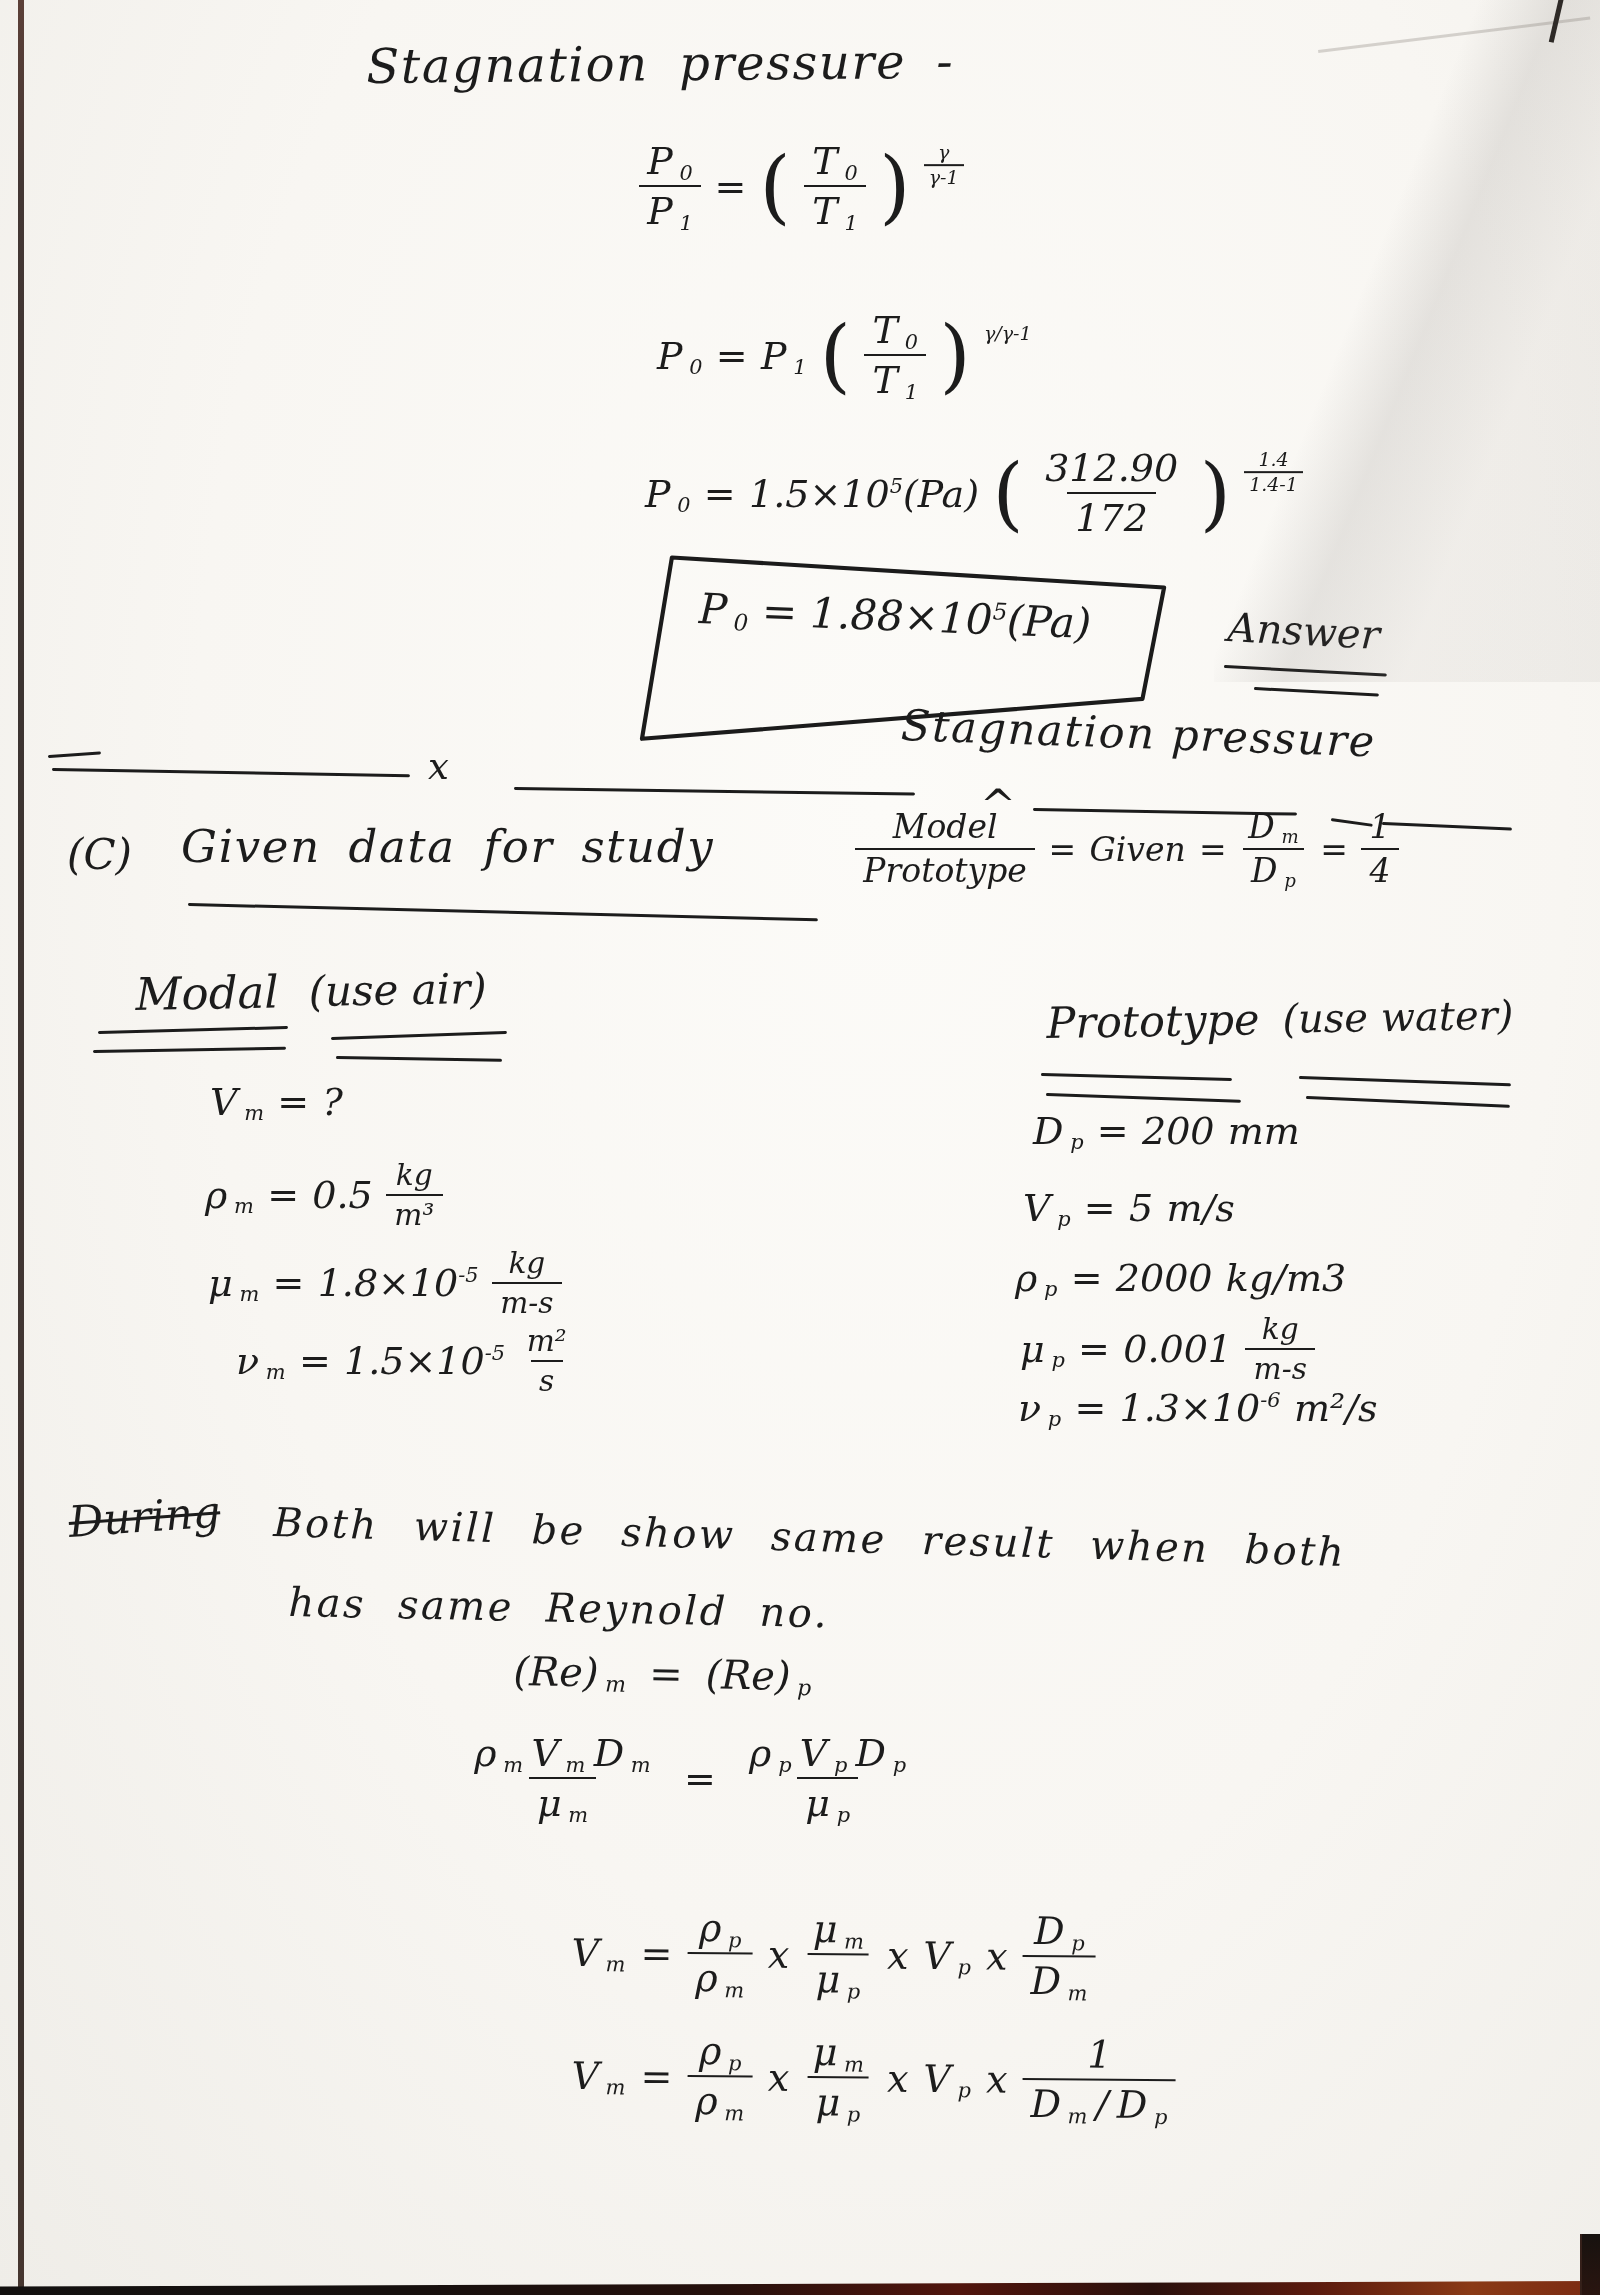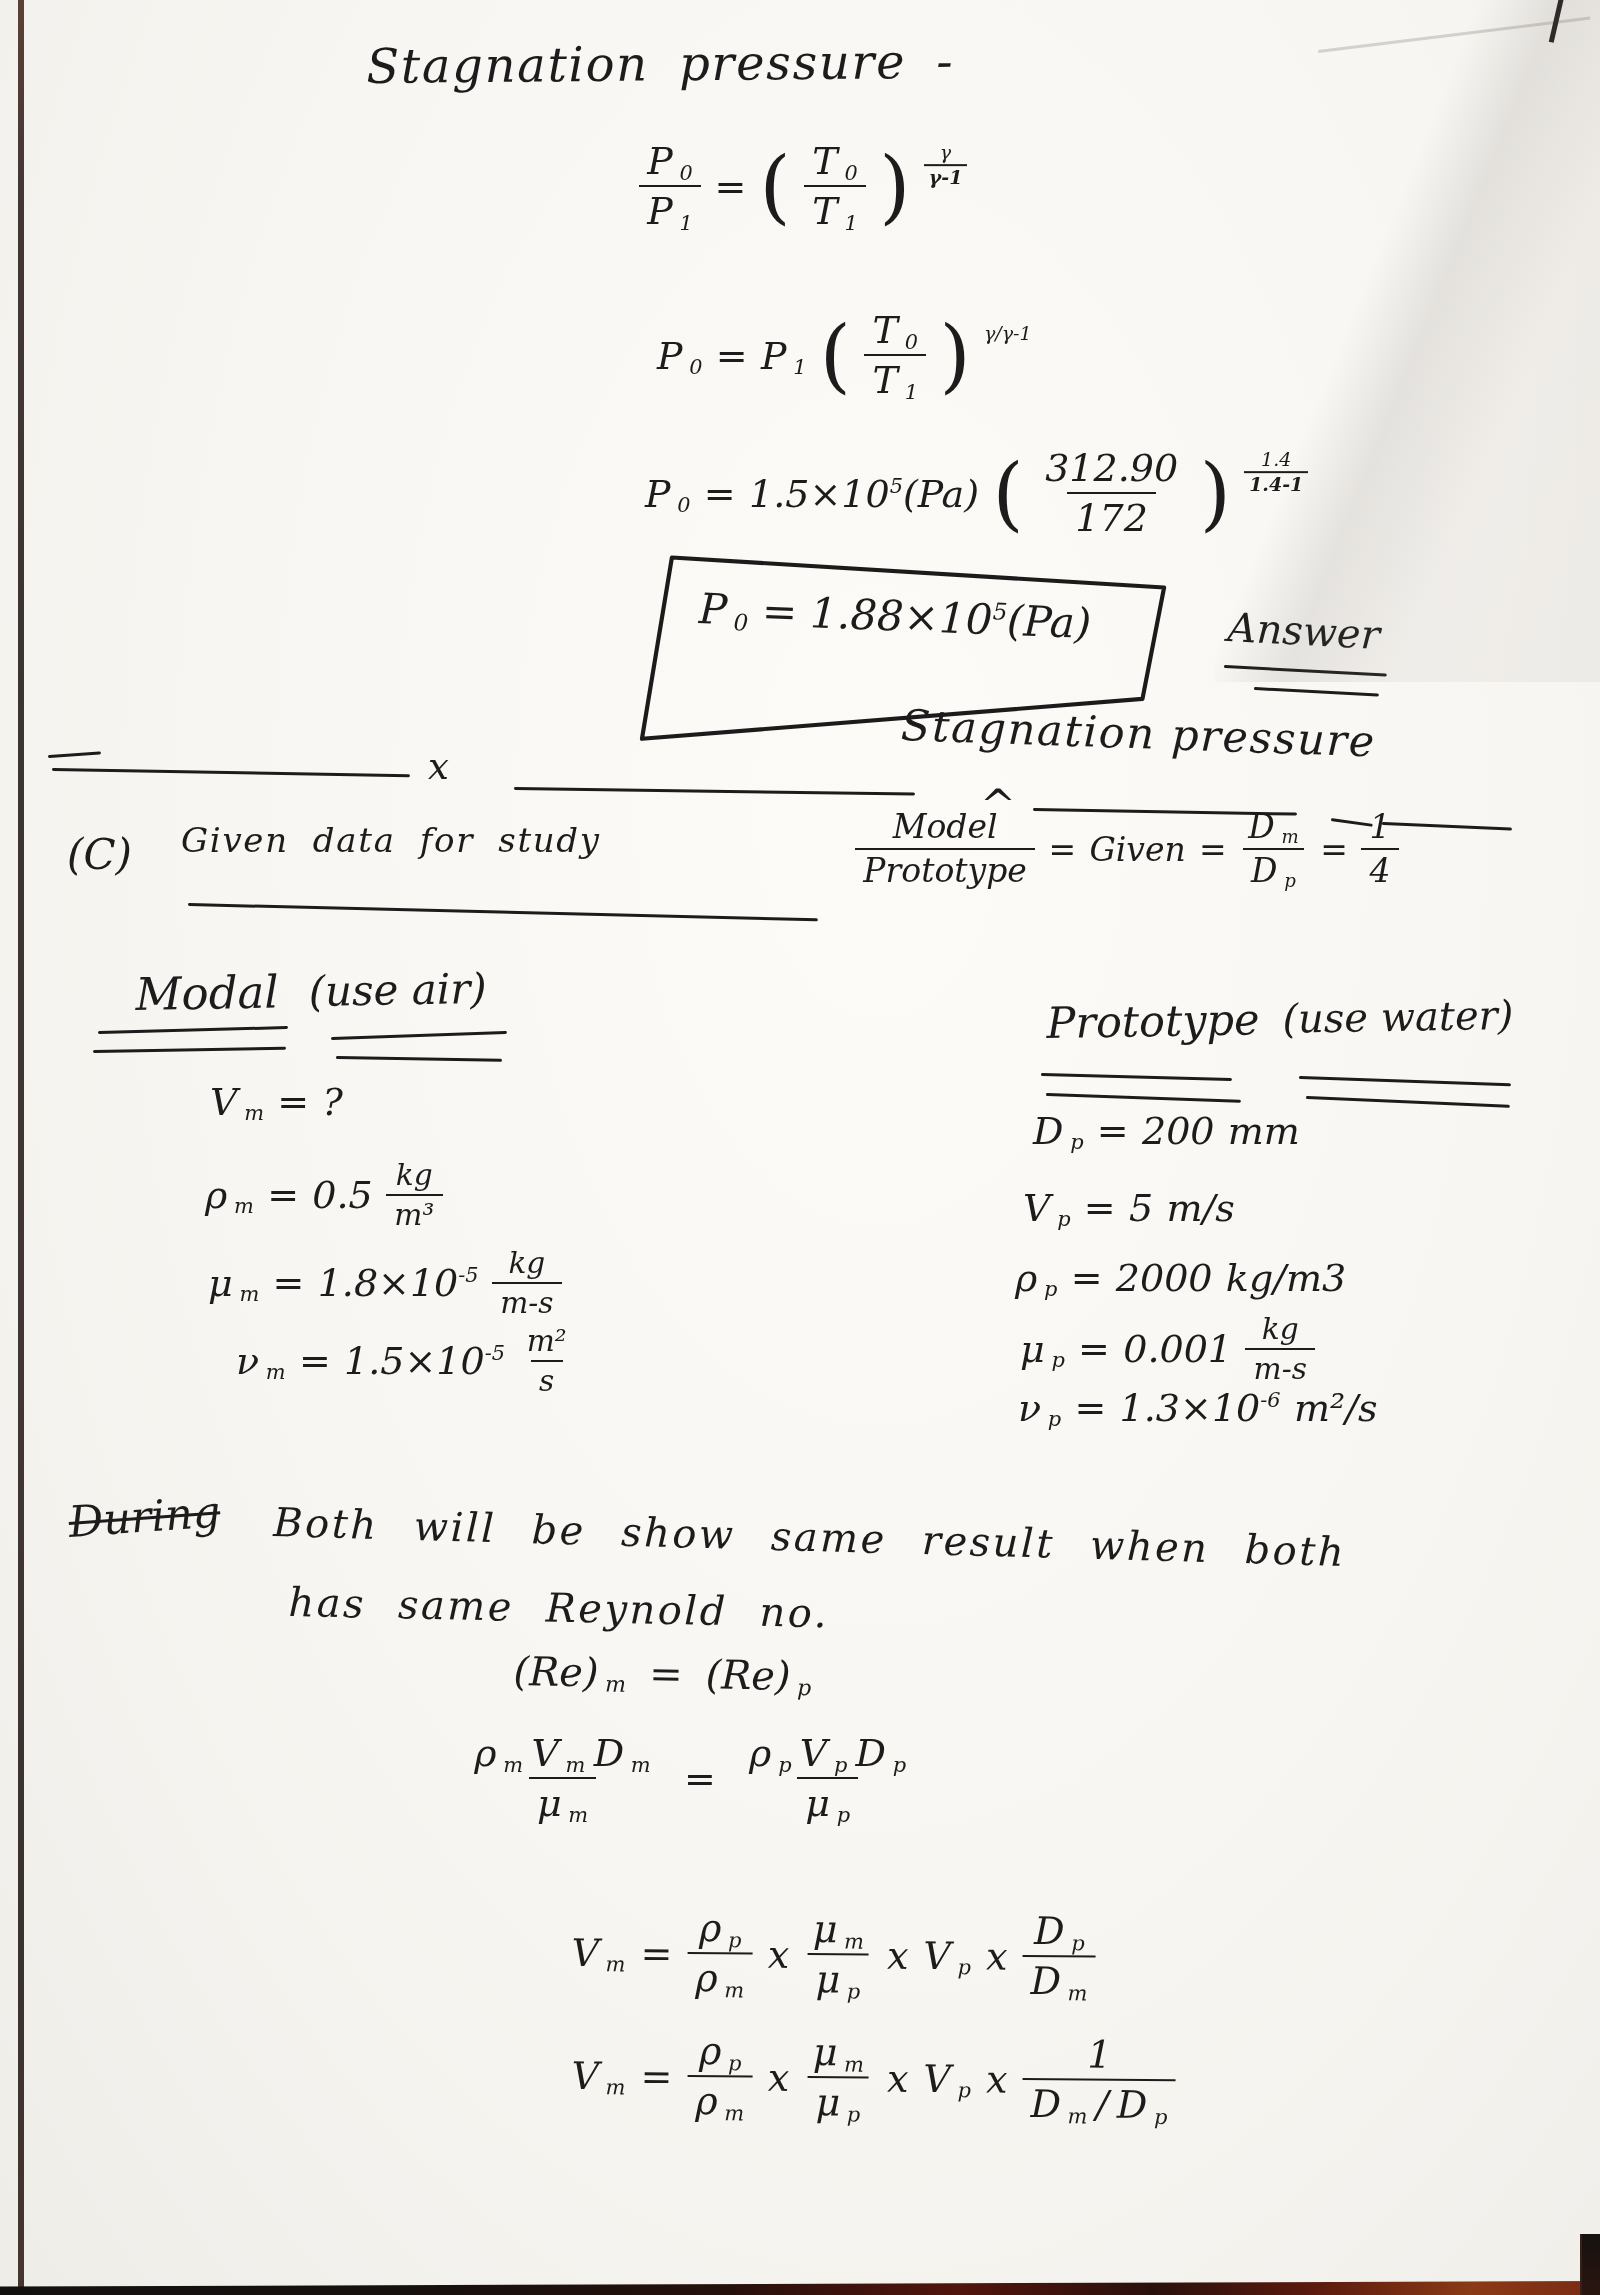--- a/index.html
+++ b/index.html
@@ -11,21 +11,21 @@
   .hw { font-family:"DejaVu Serif", serif; font-style:italic; color:#1c1c1c;
         white-space:nowrap; transform-origin:left top; }
   .eq { display:flex; align-items:center; gap:13.3px; }
   .frac { display:inline-flex; flex-direction:column; align-items:center; line-height:1.15; }
   .frac .num { padding:0 8.3px 1.7px; display:inline-flex; gap:8.3px; align-items:flex-end; }
   .frac .den { border-top:2.5px solid #1c1c1c; padding:2.5px 8.3px 0; display:inline-flex; gap:8.3px; }
   .uf { font-size:0.78em; }
   .efrac { display:inline-flex; flex-direction:column; align-items:center; font-size:0.5em;
            line-height:1.1; transform:translateY(-1.15em); }
   .efrac .enum { padding:0 5px 0.8px; }
-  .efrac .eden { border-top:2.5px solid #1c1c1c; padding:0.8px 5px 0;font-weight:bold; }
+  .efrac .eden { border-top:2.5px solid #1c1c1c; padding:0.8px 5px 0; }
   .eline { font-size:0.5em; transform:translateY(-1.2em); display:inline-block; }
   sub { font-size:0.55em; font-style:italic; line-height:1; }
   sup.pw { font-size:0.55em; }
   .paren { font-size:2.1em; font-style:normal; font-weight:200; line-height:1; }
   .stroke { position:absolute; background:#1c1c1c; height:3.3px; border-radius:1.7px; transform-origin:left center; }
   .struck { text-decoration:line-through; text-decoration-thickness:3.3px; }
   .nogap { display:inline-flex; align-items:flex-end; gap:6.7px; }
 </style>
 </head>
 <body>
@@ -143,21 +143,21 @@
 <div class="stroke" style="left:48px;top:755px;width:53px;transform:rotate(-4deg)"></div>
 <div class="stroke" style="left:52px;top:768px;width:358px;transform:rotate(1deg)"></div>
 <div class="hw abs" style="left:428px;top:745px;font-size:37px">x</div>
 <div class="stroke" style="left:514px;top:787px;width:401px;transform:rotate(0.8deg)"></div>
 <div class="hw abs" style="left:980px;top:780px;font-size:43px">^</div>
 <div class="stroke" style="left:1033px;top:808px;width:264px;transform:rotate(1deg)"></div>
 <div class="stroke" style="left:1331px;top:818px;width:42px;transform:rotate(8deg)"></div>
 <div class="stroke" style="left:1382px;top:822px;width:130px;transform:rotate(2.5deg)"></div>
 
 <div class="hw abs" style="left:67px;top:830px;font-size:42px">(C)</div>
-<div class="hw abs" style="left:181px;top:820px;font-size:34px;letter-spacing:1.7px;word-spacing:11.6px">Given data for study</div>
+<div class="hw abs" style="left:181px;top:820px;font-size:45px;letter-spacing:1.7px;word-spacing:11.6px">Given data for study</div>
 <div class="stroke" style="left:188px;top:903px;width:630px;transform:rotate(1.4deg)"></div>
 
 <div class="hw abs eq" style="left:855px;top:808px;font-size:33px">
   <span class="frac">
     <span class="num">
         <span>Model</span>
       </span>
     <span class="den">
         <span>Prototype</span>
       </span>

